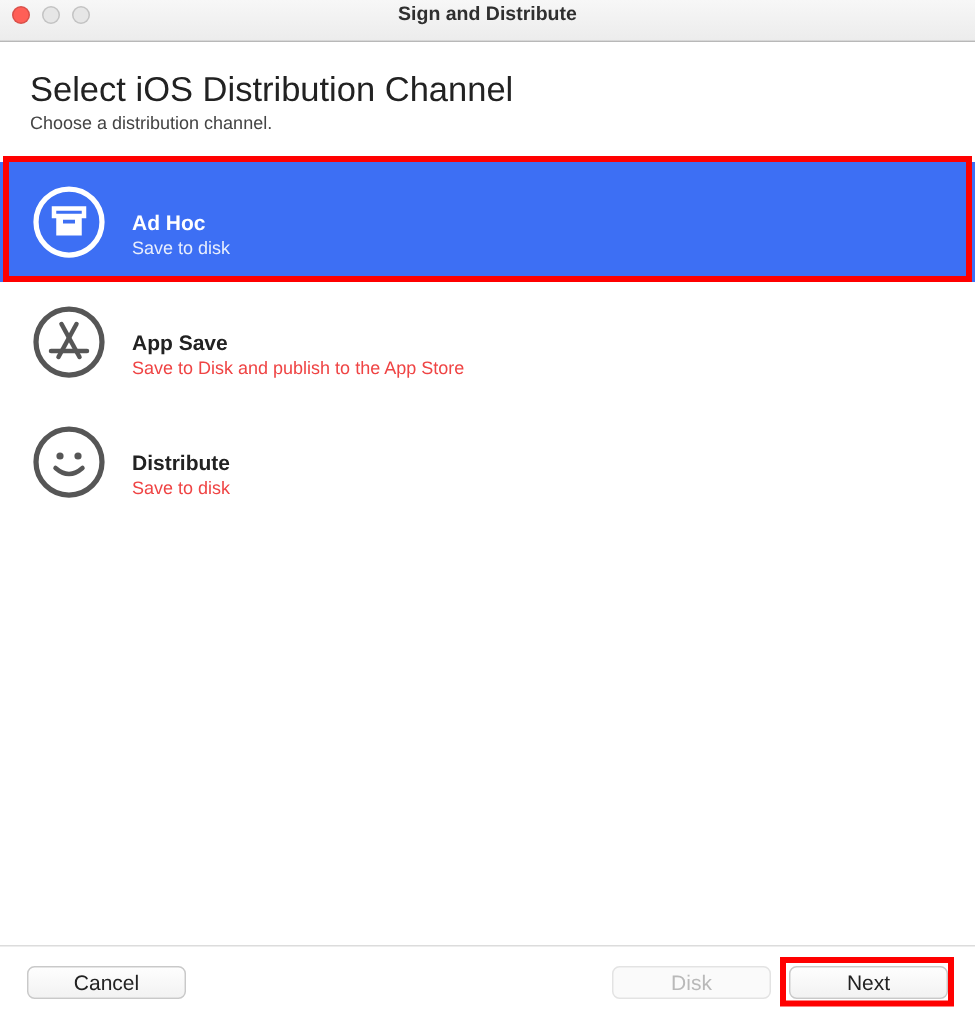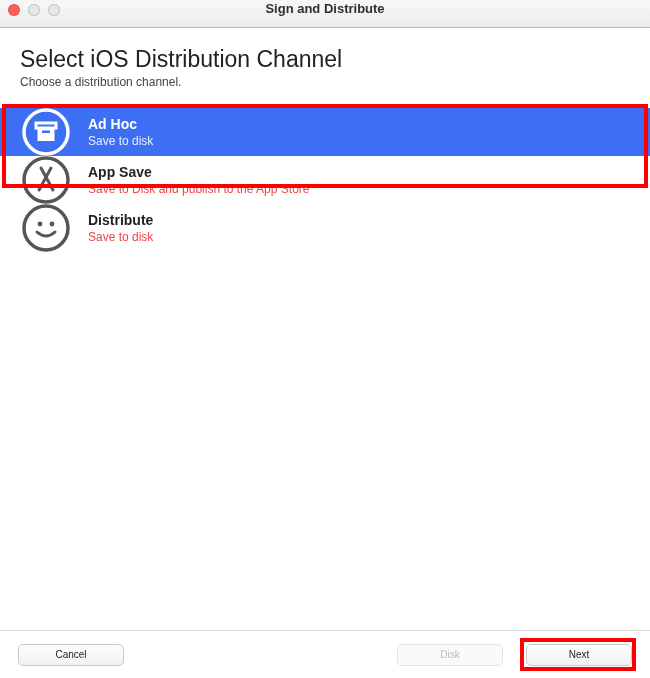--- a/index.html
+++ b/index.html
@@ -54,23 +54,23 @@
       font-size: 12px;
       color: #444;
       margin-bottom: 4px;
     }
     .options {
       position: absolute;
       left: 0; right: 0;
     }
     .option {
       display: flex;
-      align-items: center;
+      align-items: flex-end;
       gap: 18px;
-      padding: 0 22px;
+      padding: 16px 22px;
       cursor: default;
     }
     .option .icon-wrap {
       width: 48px; height: 48px;
       flex: 0 0 48px;
       display: flex; align-items: center; justify-content: center;
     }
     .option .texts { flex: 1; }
     .opt-title {
       font-size: 14px;
@@ -112,34 +112,34 @@
       padding: 0 18px;
       background: #fff;
     }
     .mac-btn {
       height: 22px;
       min-width: 106px;
       padding: 0 14px;
       border-radius: 5px;
       border: 1px solid #c9c9c9;
       background: linear-gradient(#fefefe, #f2f2f2);
-      font-size: 10px;
+      font-size: 14px;
       color: #222;
       display: inline-flex;
       align-items: center;
       justify-content: center;
       cursor: default;
     }
     .mac-btn.disabled {
       color: #b9b9b9;
       border-color: #e3e3e3;
       background: #fafafa;
     }
     .footer .spacer { flex: 1; }
-    .footer .mac-btn + .mac-btn { margin-left: 23px; }
+    .footer .mac-btn + .mac-btn { margin-left: 12px; }
   </style>
 </head>
 <body>
 
 <div class="titlebar">
   <div class="traffic-lights">
     <div class="tl tl-close"></div>
     <div class="tl tl-min"></div>
     <div class="tl tl-max"></div>
   </div>

